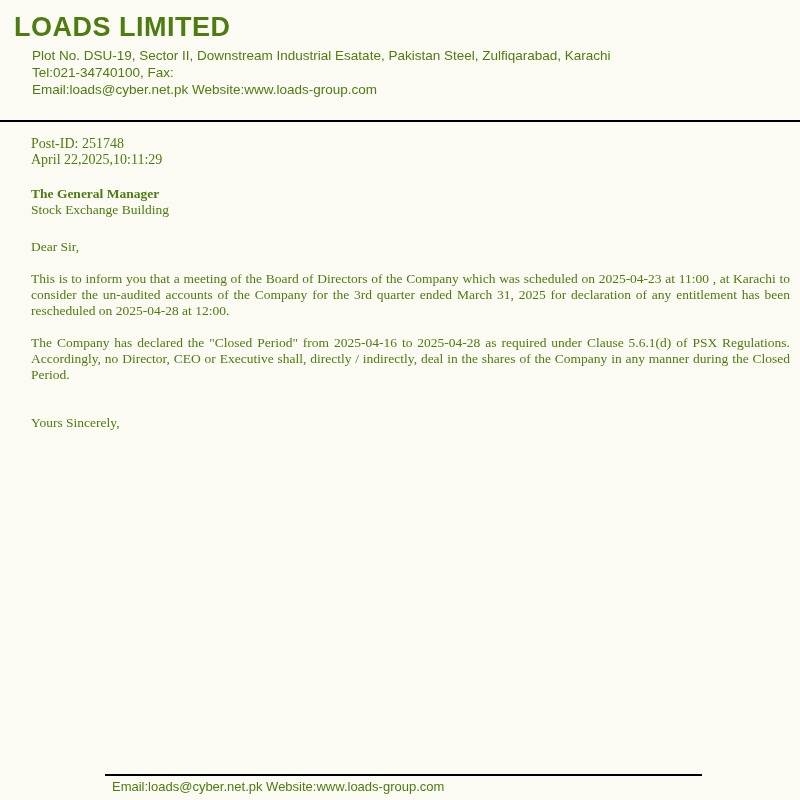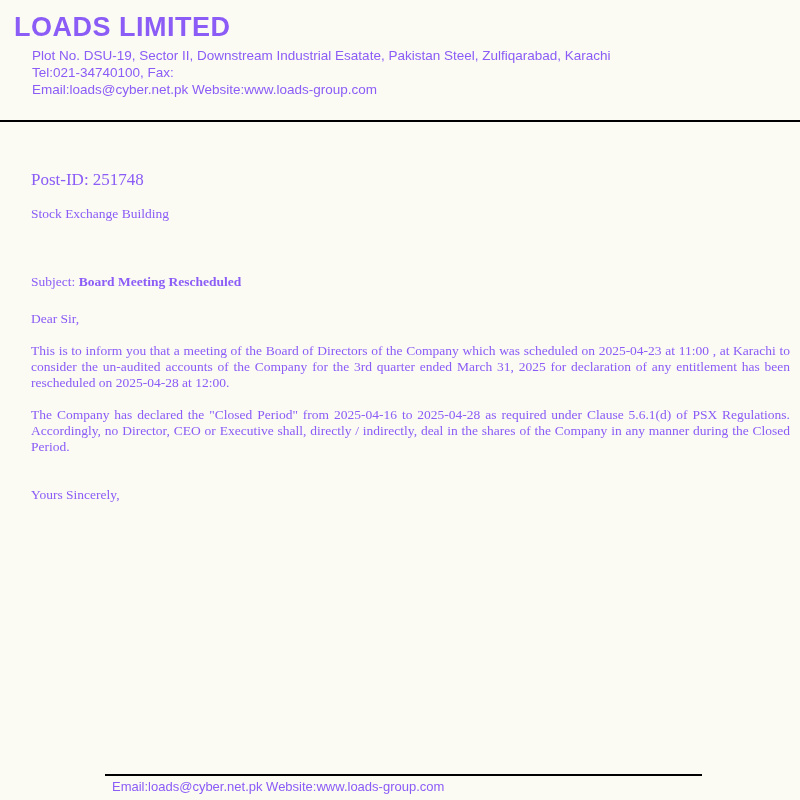--- a/index.html
+++ b/index.html
@@ -6,21 +6,21 @@
     margin: 0;
     padding: 0;
     background: #fbfbf3;
   }
   .page {
     position: relative;
     width: 800px;
     height: 800px;
     background: #fbfbf3;
     overflow: hidden;
-    color: #8b5cf6;
+    color: #4d7c0f;
   }
   
   .letterhead {
     font-family: "Liberation Sans", sans-serif;
     padding: 12px 14px 0 14px;
     border-bottom: 2px solid #000;
   }
   .company-name {
     font-size: 27px;
     font-weight: bold;
@@ -36,23 +36,22 @@
     height: 22px;
   }
   
   .letter {
     font-family: "Liberation Serif", serif;
     font-size: 13.5px;
     line-height: 16px;
     padding: 14px 10px 0 31px;
   }
   .meta-line {
-    font-size: 17px;
+    font-size: 14px;
     line-height: 16px;
-    margin-top: 36px;
   }
   .recipient {
     margin-top: 18px;
   }
   .recipient-title {
     font-weight: bold;
   }
   .recipient-line {
     line-height: 16px;
   }
@@ -93,29 +92,27 @@
     <h1 class="company-name">LOADS LIMITED</h1>
     <div class="letterhead-line">Plot No. DSU-19, Sector II, Downstream Industrial Esatate, Pakistan Steel, Zulfiqarabad, Karachi</div>
     <div class="letterhead-line">Tel:021-34740100,  Fax:</div>
     <div class="letterhead-line">Email:loads@cyber.net.pk Website:www.loads-group.com</div>
     <div class="letterhead-spacer"></div>
   </div>
 
   <div class="letter">
 
     <div class="meta-line">Post-ID: 251748</div>
+    <div class="meta-line">April 22,2025,10:11:29</div>
 
     <div class="recipient">
+      <div class="recipient-line recipient-title">The General Manager</div>
       <div class="recipient-line">Stock Exchange Building</div>
     </div>
 
-    <div class="subject-row">
-      <span>Subject:</span>
-      <span class="subject-text">Board Meeting Rescheduled</span>
-    </div>
 
     <div class="salutation">Dear Sir,</div>
 
     <p class="para">This is to inform you that a meeting of the Board of Directors of the Company which was scheduled on 2025-04-23 at 11:00 , at Karachi to consider the un-audited accounts of the Company for the 3rd quarter ended March 31, 2025 for declaration of any entitlement has been rescheduled on 2025-04-28 at 12:00.</p>
 
     <p class="para">The Company has declared the "Closed Period" from 2025-04-16 to 2025-04-28 as required under Clause 5.6.1(d) of PSX Regulations. Accordingly, no Director, CEO or Executive shall, directly / indirectly, deal in the shares of the Company in any manner during the Closed Period.</p>
 
 
     <div class="closing">Yours Sincerely,</div>
 

